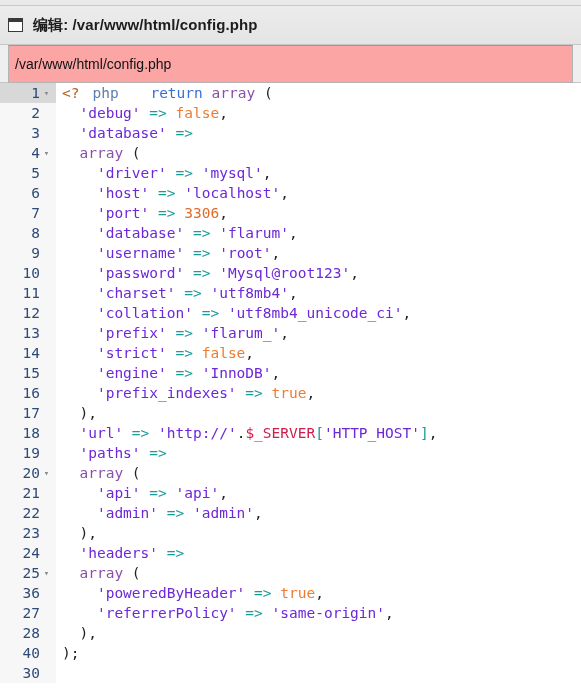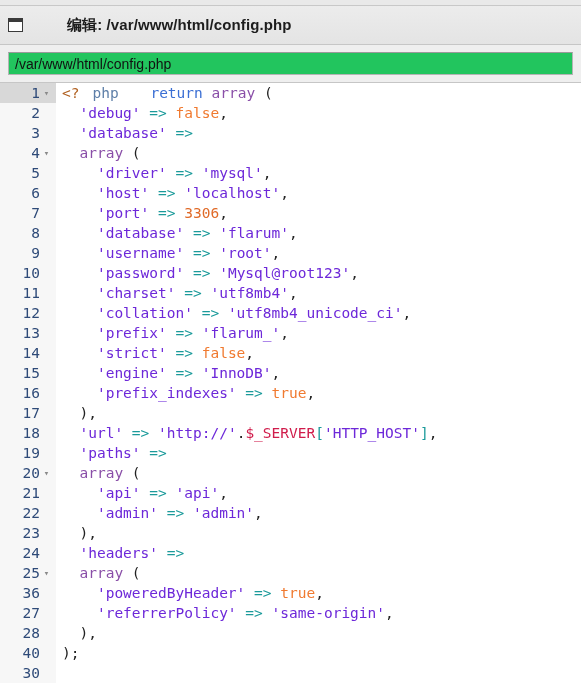--- a/index.html
+++ b/index.html
@@ -59,38 +59,37 @@
     left: 0; right: 0; top: 0;
     height: 3px;
     background: #3a3a3a;
   }
   .title-text {
     font-size: 15px;
     font-weight: bold;
     color: #1d1d1d;
     letter-spacing: 0.1px;
     white-space: nowrap;
-    margin-left: 34px;
   }
 
   
   .pathbar {
     flex: 0 0 auto;
     height: 38px;
     background: #efefef;
     border-bottom: 1px solid #c6c6c6;
     display: flex;
     align-items: center;
     padding: 0 8px;
     box-sizing: border-box;
   }
   .path-input {
     flex: 1 1 auto;
-    height: 23px;
-    background: #22c55e;
+    height: 38px;
+    background: #fca5a5;
     border: 1px solid #b4b4b4;
     border-top-color: #9a9a9a;
     box-sizing: border-box;
     display: flex;
     align-items: center;
     padding-left: 6px;
     font-size: 14px;
     color: #111111;
     font-family: "Liberation Sans", sans-serif;
     outline: none;

